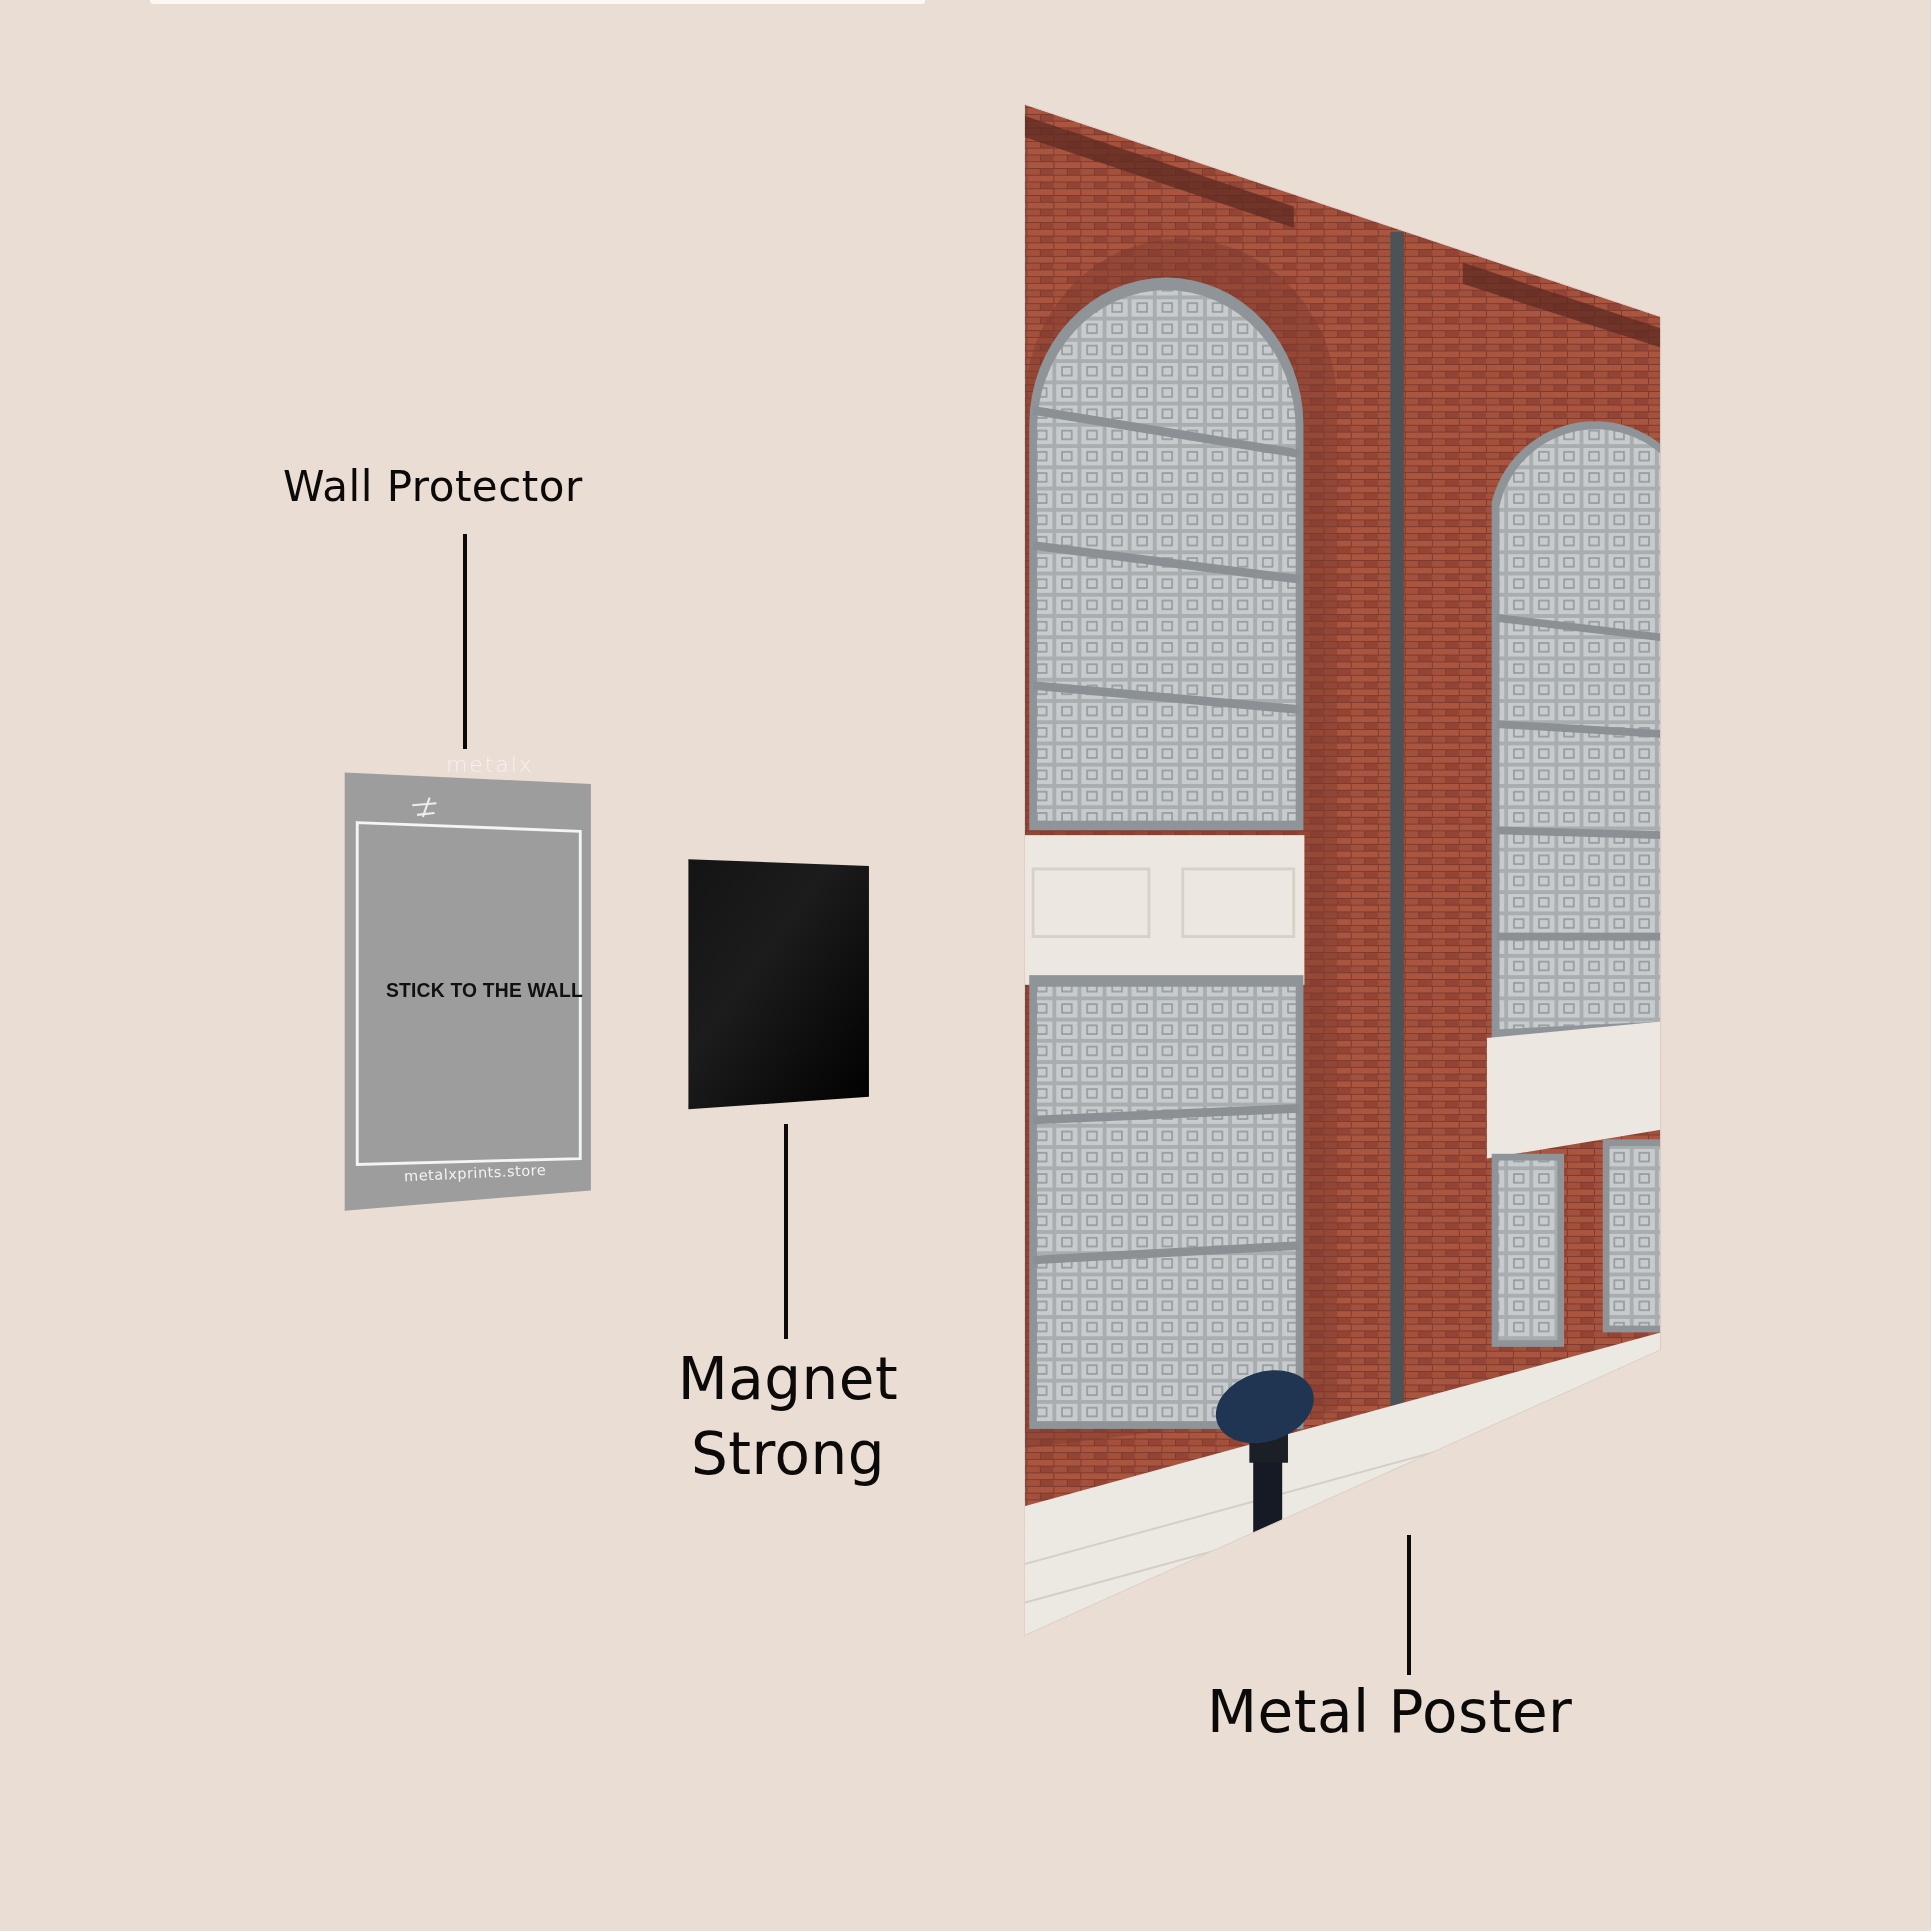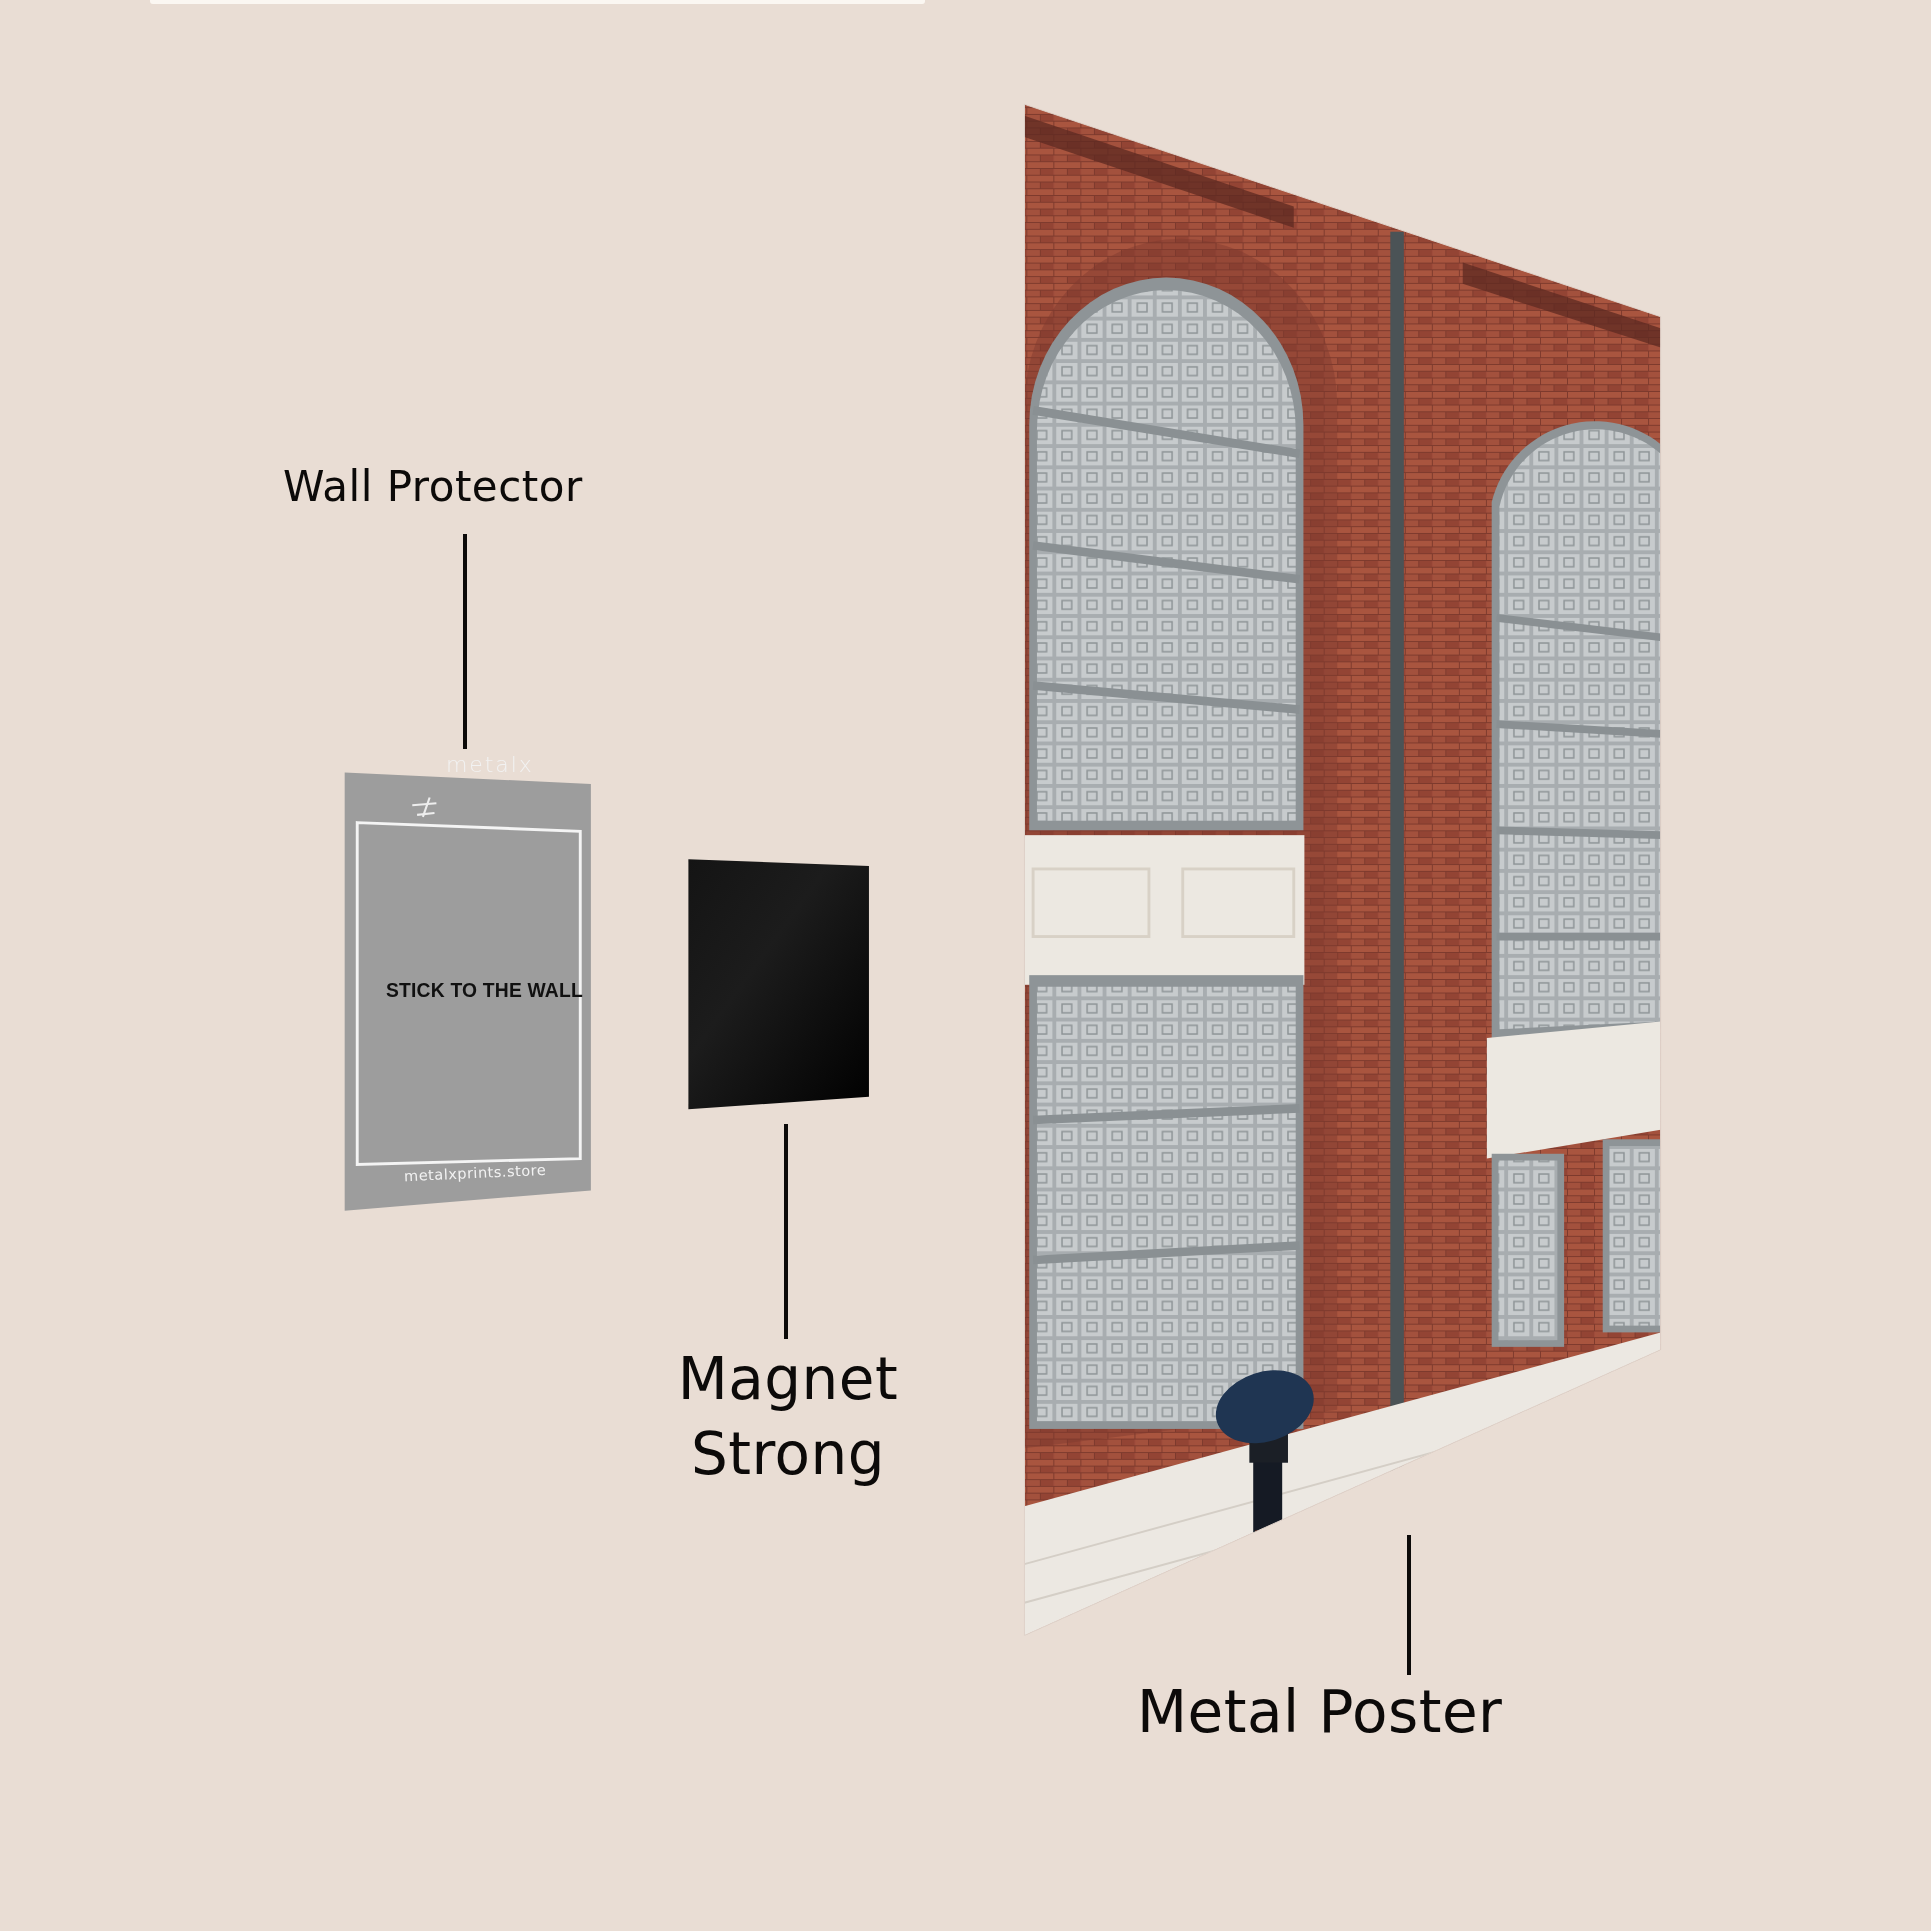--- a/index.html
+++ b/index.html
@@ -15,21 +15,21 @@
   }
   svg.scene { position: absolute; left: 0; top: 0; }
   .label {
     position: absolute; color: #0c0a09; font-weight: 400;
     letter-spacing: 0.5px; white-space: nowrap; text-align: center;
     font-family: "DejaVu Sans", sans-serif;
   }
   .label-wall { left: 243px; top: 462px; font-size: 42px; margin-left: 40px; }
   .label-magnet { left: 653px; top: 1342px; font-size: 58px; line-height: 75px; width: 270px; }
   .label-magnet span { display: block; }
-  .label-poster { left: 1137px; top: 1678px; font-size: 58px; }
+  .label-poster { left: 1207px; top: 1678px; font-size: 58px; }
   .leader { position: absolute; width: 3.9px; background: #0c0a09; }
   .leader-wall { left: 463px; top: 534px; height: 215px; }
   .leader-magnet { left: 784px; top: 1124px; height: 215px; }
   .leader-poster { left: 1407px; top: 1535px; height: 140px; }
   .wp-text {
     position: absolute; font-family: "Liberation Sans", sans-serif;
     font-weight: 700; color: #111; font-size: 19.3px; letter-spacing: 0.2px; margin-left: 9px;
   }
   .wp-brand {
     position: absolute; color: #f2f2f2; font-size: 22px; letter-spacing: 1.9px;

